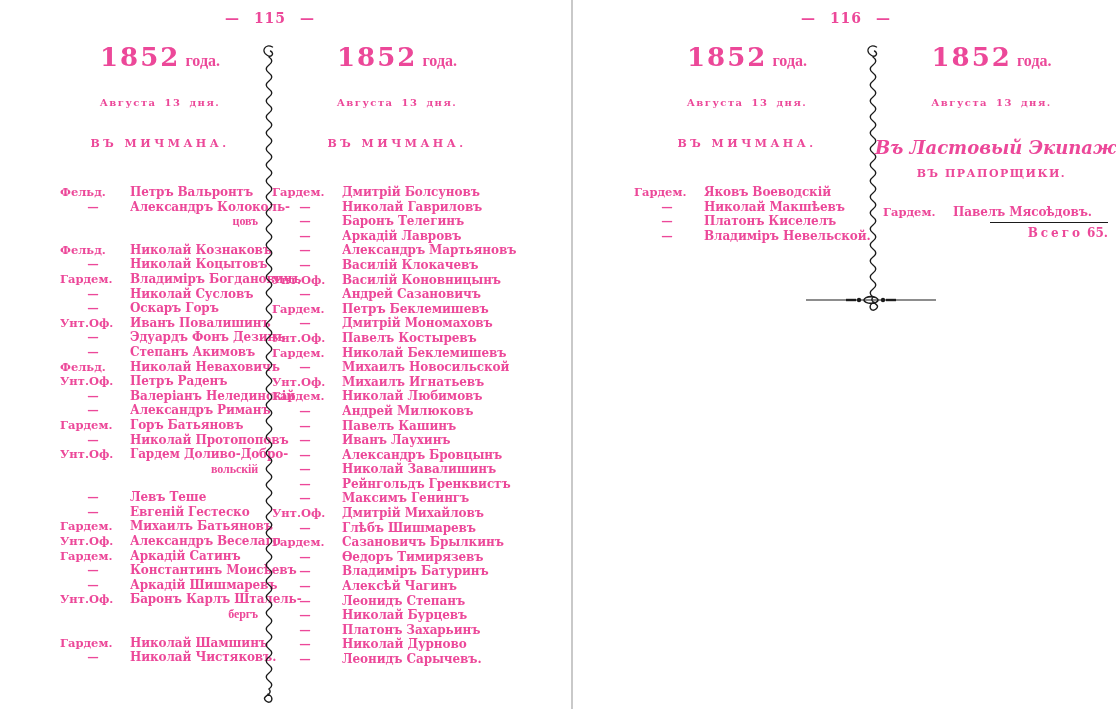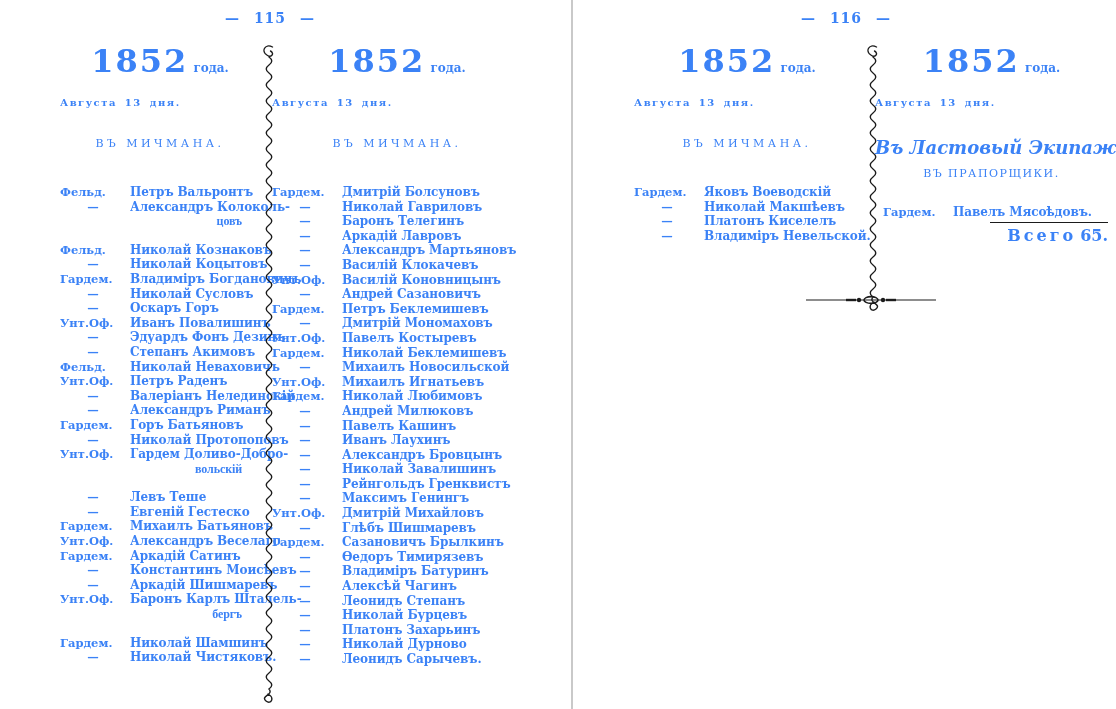--- a/index.html
+++ b/index.html
@@ -1,41 +1,41 @@
 <!DOCTYPE html>
 <html><head>
 <meta charset="utf-8">
 <style>
   html,body{margin:0;padding:0;background:#fff;}
   .spread{position:relative;width:1116px;height:709px;background:#ffffff;overflow:hidden;
-          font-family:"DejaVu Serif",serif;color:#3b82f6;}
+          font-family:"DejaVu Serif",serif;color:#ec4899;}
   .page-gutter{position:absolute;top:0;bottom:0;width:2px;background:#c9c9c9;}
   .page-num{position:absolute;top:10px;transform:translateX(-50%);font-weight:bold;
             font-size:14px;letter-spacing:1px;word-spacing:8px;white-space:nowrap;}
   .col{position:absolute;}
   .year-line{position:absolute;top:2px;left:0;right:0;text-align:center;white-space:nowrap;}
-  .year{font-size:32px;font-weight:bold;letter-spacing:2px;}
-  .year-suffix{font-size:12px;font-weight:bold;}
-  .date-line{position:absolute;top:57px;left:0;right:0;
+  .year{font-size:26px;font-weight:bold;letter-spacing:2px;}
+  .year-suffix{font-size:16px;font-weight:bold;font-family:Liberation Serif, serif;}
+  .date-line{position:absolute;top:57px;left:0;right:0;text-align:center;
              font-size:10px;font-weight:bold;letter-spacing:1.5px;word-spacing:3px;white-space:nowrap;}
   .sub-heading{position:absolute;top:97px;left:0;right:0;
                font-size:18px;font-weight:bold;font-style:italic;white-space:nowrap;}
   .rank-heading{position:absolute;top:97px;left:0;right:0;text-align:center;
-                font-size:11px;font-weight:normal;letter-spacing:3.5px;white-space:nowrap;}
+                font-size:11px;font-weight:bold;letter-spacing:3.5px;white-space:nowrap;}
   .col-116b .rank-heading{top:127px;letter-spacing:1.5px;}
-  .list{position:absolute;top:145px;left:0;right:16px;}
+  .list{position:absolute;top:145px;left:0;right:0;}
   .col-116b .list{top:165px;left:8px;}
   .row{display:flex;align-items:baseline;height:14.6px;line-height:14.6px;white-space:nowrap;}
   .row.gap{margin-top:14px;}
   .rank{flex:0 0 66px;font-size:11.5px;font-weight:bold;}
   .rank.dash{text-align:center;}
   .name{font-size:12px;font-weight:bold;padding-left:4px;letter-spacing:-0.1px;}
   .row.cont .name{flex:1;text-align:right;padding-right:2px;font-family:Liberation Serif, serif;}
   .total-rule{position:absolute;top:182px;left:115px;width:118px;border-top:1.5px solid #1b1b1b;}
-  .total-line{position:absolute;top:186px;right:0;text-align:right;font-size:16px;font-weight:bold;white-space:nowrap;}
+  .total-line{position:absolute;top:186px;right:0;text-align:right;font-size:12px;font-weight:bold;white-space:nowrap;}
   .total-label{letter-spacing:3px;margin-right:4px;}
   svg{position:absolute;overflow:visible;}
 </style>
 </head>
 <body>
 
 <div class="spread">
 
   <div class="page-num" style="left:270px">— 115 —</div>
 

